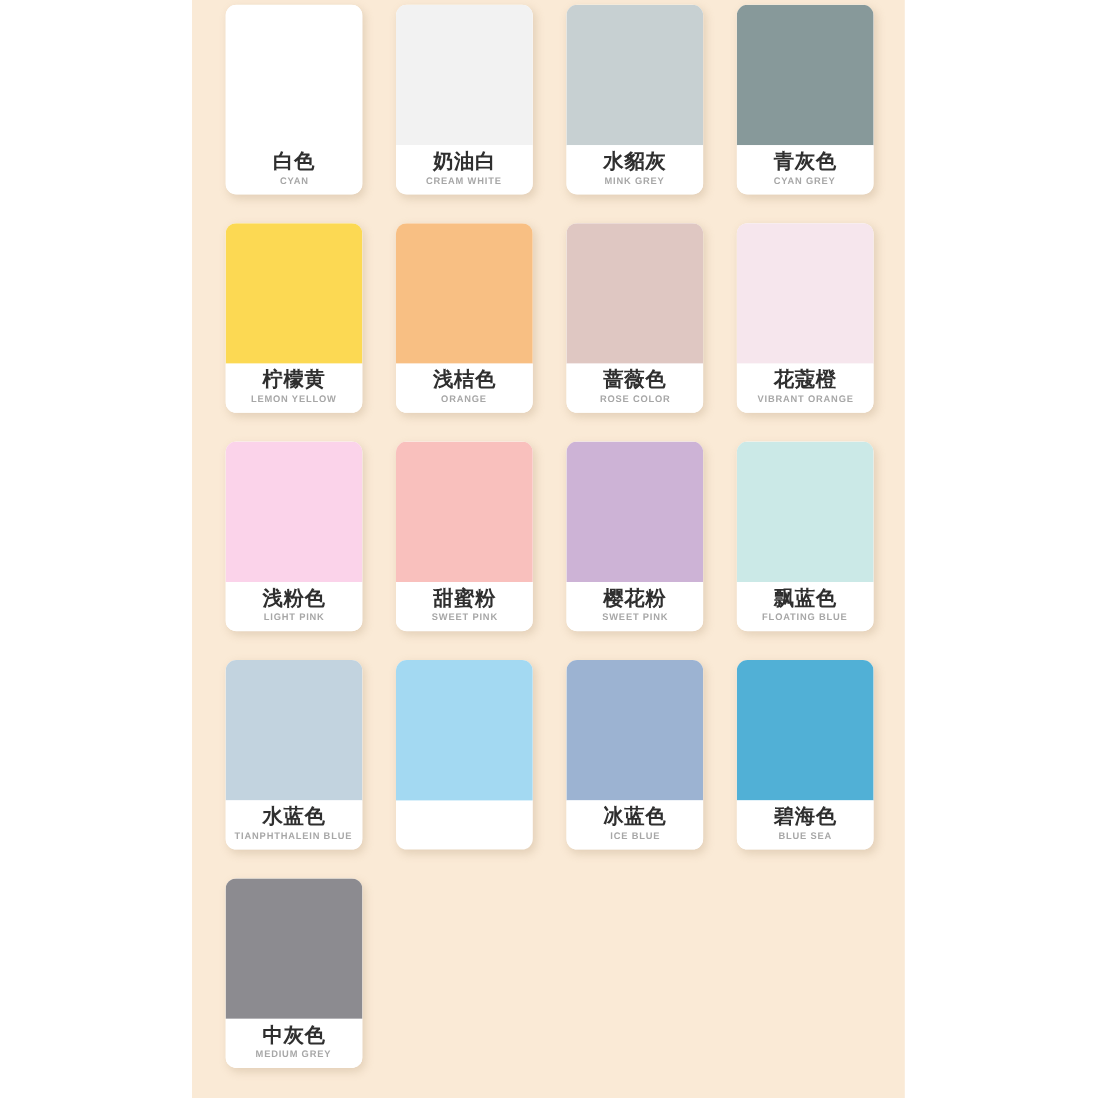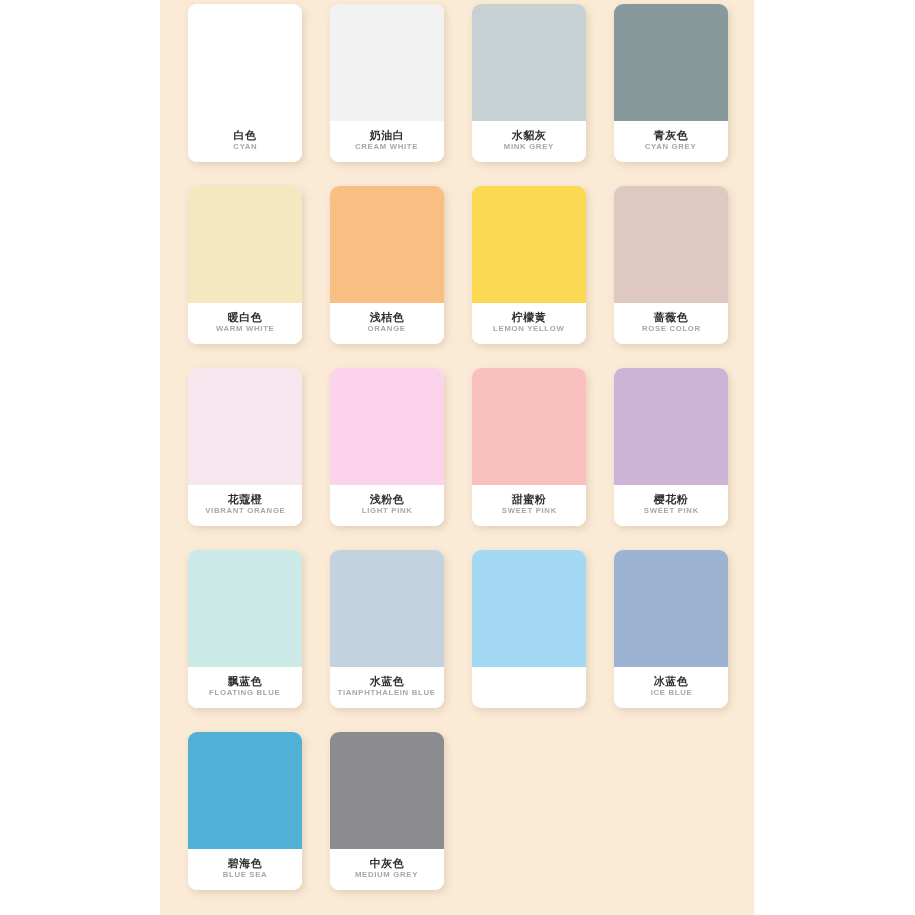--- a/index.html
+++ b/index.html
@@ -63,21 +63,21 @@
     flex: 1 1 auto;
     background: #ffffff;
     display: flex;
     flex-direction: column;
     align-items: center;
     justify-content: center;
     padding-bottom: 2px;
   }
 
   .swatch-name-cn {
-    font-size: 11px;
+    font-size: 17px;
     font-weight: bold;
     color: #2f2f2f;
     letter-spacing: 0.5px;
     line-height: 1.15;
     white-space: nowrap;
   }
 
   .swatch-name-en {
     margin-top: 2px;
     font-size: 8px;
@@ -117,38 +117,31 @@
           </div>
         </div>
         <div class="swatch-card">
           <div class="swatch-color" style="background: rgb(135, 153, 154);"></div>
           <div class="swatch-label">
             <div class="swatch-name-cn">青灰色</div>
             <div class="swatch-name-en">CYAN GREY</div>
           </div>
         </div>
         <div class="swatch-card">
-          <div class="swatch-color" style="background: rgb(245, 231, 192);"></div>
-          <div class="swatch-label">
-            <div class="swatch-name-cn">暖白色</div>
-            <div class="swatch-name-en">WARM WHITE</div>
+          <div class="swatch-color" style="background: rgb(252, 217, 83);"></div>
+          <div class="swatch-label">
+            <div class="swatch-name-cn">柠檬黄</div>
+            <div class="swatch-name-en">LEMON YELLOW</div>
           </div>
         </div>
         <div class="swatch-card">
           <div class="swatch-color" style="background: rgb(248, 191, 131);"></div>
           <div class="swatch-label">
             <div class="swatch-name-cn">浅桔色</div>
             <div class="swatch-name-en">ORANGE</div>
-          </div>
-        </div>
-        <div class="swatch-card">
-          <div class="swatch-color" style="background: rgb(252, 217, 83);"></div>
-          <div class="swatch-label">
-            <div class="swatch-name-cn">柠檬黄</div>
-            <div class="swatch-name-en">LEMON YELLOW</div>
           </div>
         </div>
         <div class="swatch-card">
           <div class="swatch-color" style="background: rgb(223, 199, 194);"></div>
           <div class="swatch-label">
             <div class="swatch-name-cn">蔷薇色</div>
             <div class="swatch-name-en">ROSE COLOR</div>
           </div>
         </div>
         <div class="swatch-card">

